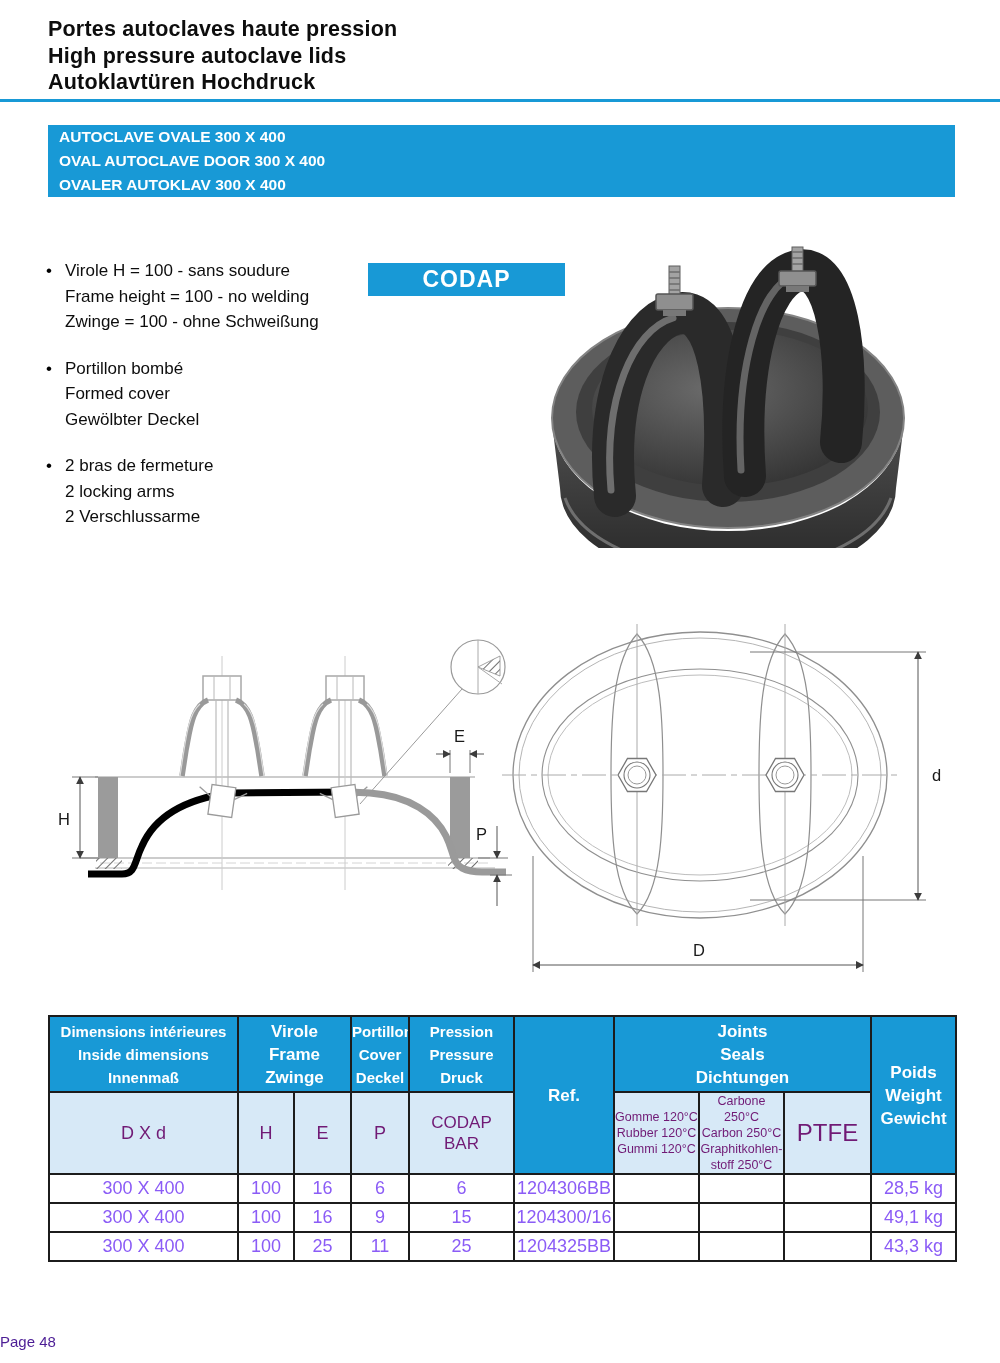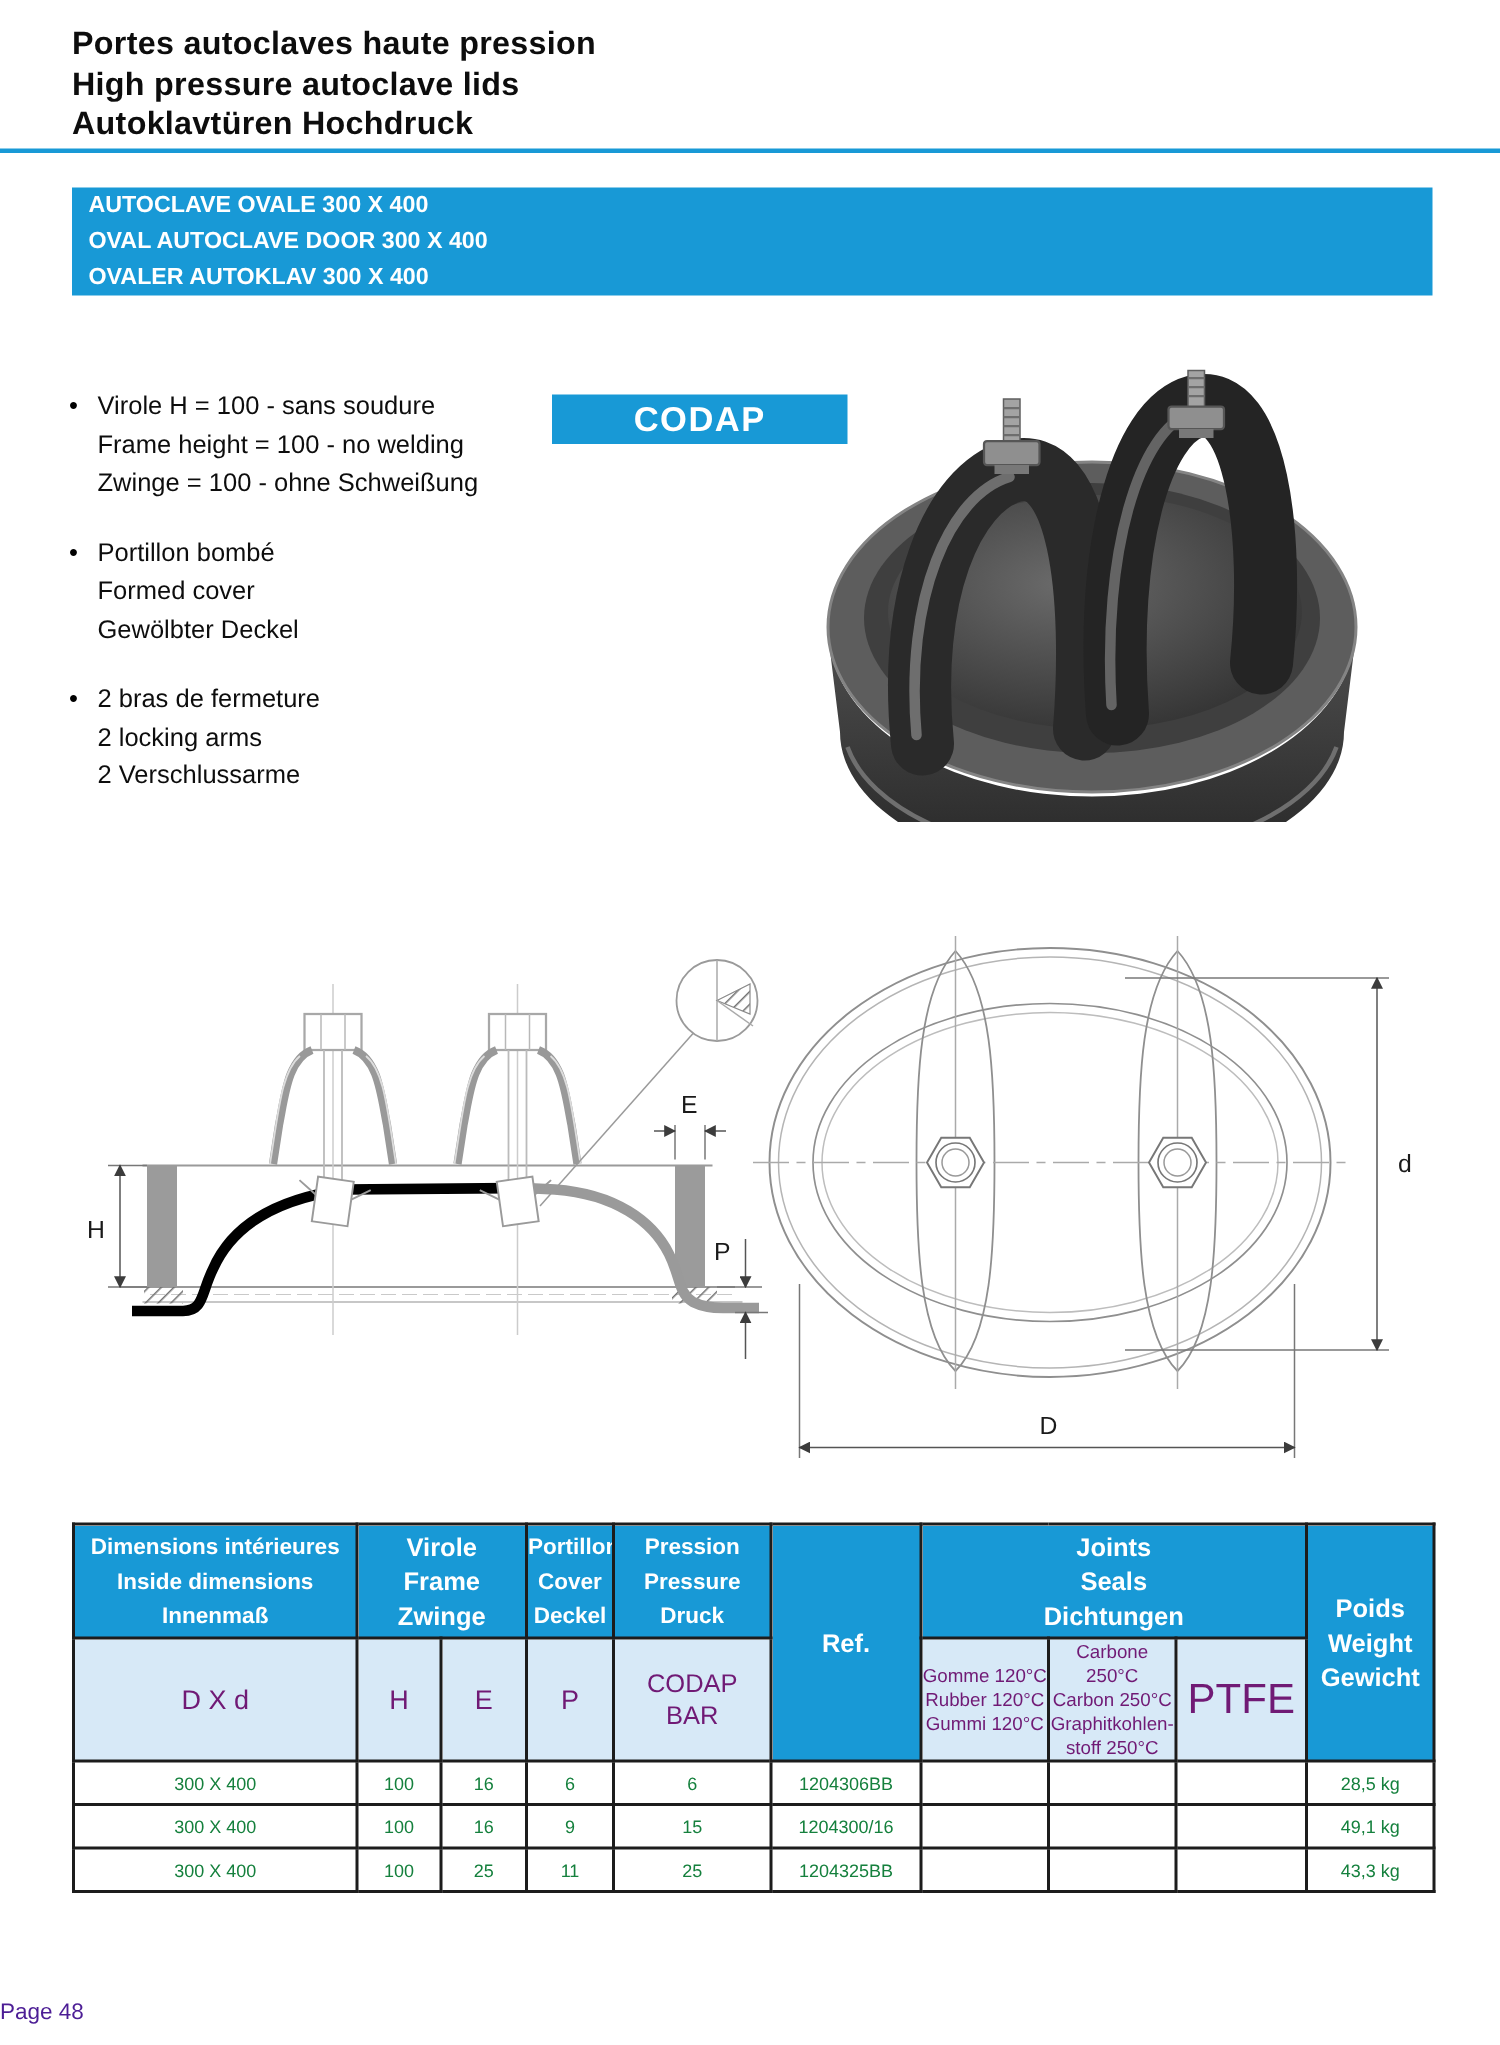--- a/index.html
+++ b/index.html
@@ -42,24 +42,24 @@
   .spec-table th,.spec-table td{
     border:2px solid #1c1c1c;text-align:center;vertical-align:middle;padding:0;
     overflow:hidden;
   }
   .hdr-blue{background:#1899d6;color:#fff;font-weight:bold;font-size:15px;line-height:23px;}
   .hdr-blue .big{font-size:17px;}
   .sub-light{background:#d7e9f7;color:#701a75;font-weight:normal;}
   .sub-big{font-size:18px;}
   .sub-codap{font-size:17px;line-height:21px;}
   .sub-small{font-size:12.5px;line-height:16px;}
-  .sub-ptfe{font-size:28px;}
+  .sub-ptfe{font-size:24px;}
   .row-h1{height:76px;}
   .row-h2{height:68px;}
-  .data-row td{height:27px;font-size:12px;font-weight:normal;background:#fff;color:#15803d;}
+  .data-row td{height:27px;font-size:18px;font-weight:normal;background:#fff;color:#8b5cf6;}
   
   .footer{position:absolute;left:0;top:1333px;width:1000px;text-align:left;font-size:15px;color:#4c1d95;}
 </style>
 </head>
 <body>
 
 <div class="page">
 
   <div class="title-block">
     <div class="title-line">Portes autoclaves haute pression</div>

